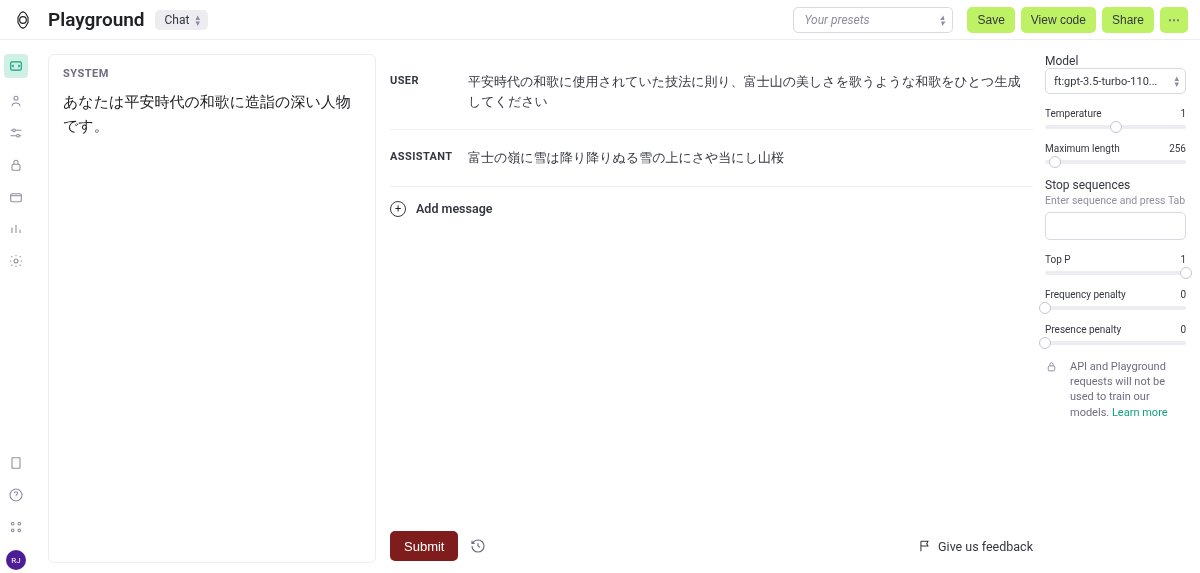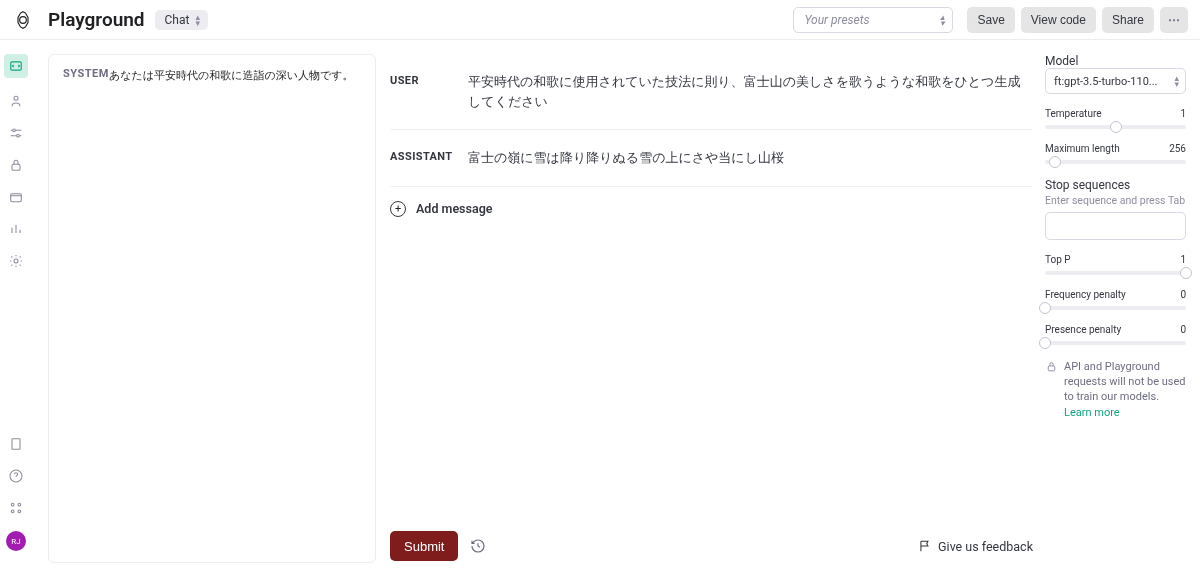--- a/index.html
+++ b/index.html
@@ -6,34 +6,34 @@
     body { font-family: -apple-system, BlinkMacSystemFont, "Segoe UI", Roboto, Helvetica, Arial, sans-serif; font-size: 13px; color: #202123; background: #fff; width: 1200px; height: 573px; overflow: hidden; }
     
     .top-bar { height: 40px; display: flex; align-items: center; padding: 8px 12px; border-bottom: 1px solid #ececf1; }
     .logo { width: 22px; height: 22px; display: flex; align-items: center; justify-content: center; margin-right: 14px; }
     .title { font-size: 19px; font-weight: 600; margin-right: 10px; }
     .mode-chip { background: #ececf1; border-radius: 5px; padding: 3px 8px 3px 10px; font-size: 12px; display: inline-flex; align-items: center; gap: 6px; color: #353740; cursor: pointer; }
     .updown { font-size: 9px; color: #8e8ea0; line-height: 6px; display: flex; flex-direction: column; }
     .spacer { flex: 1; }
     .preset-select { width: 160px; height: 26px; border: 1px solid #d9d9e3; border-radius: 5px; padding: 0 22px 0 10px; color: #8e8ea0; font-size: 12px; display: flex; align-items: center; position: relative; margin-right: 8px; cursor: pointer; font-style: italic; }
     .preset-select .updown { position: absolute; right: 8px; }
-    .top-btn { height: 26px; padding: 0 10px; background: #e5e5e5; border: none; border-radius: 5px; font-size: 12px; color: #353740; margin-left: 6px; cursor: pointer; display: inline-flex; align-items: center; }
+    .top-btn { height: 26px; padding: 0 10px; background: #bef264; border: none; border-radius: 5px; font-size: 12px; color: #353740; margin-left: 6px; cursor: pointer; display: inline-flex; align-items: center; }
     .top-btn.icon-only { width: 28px; padding: 0; justify-content: center; font-weight: bold; color: #6e6e80; }
 
     .body-row { display: flex; height: 533px; }
     .sidebar { width: 32px; display: flex; flex-direction: column; align-items: center; padding-top: 14px; gap: 14px; }
     .side-ico { width: 18px; height: 18px; color: #8e8ea0; display: flex; align-items: center; justify-content: center; cursor: pointer; }
     .side-ico.active { background: #d0f0e6; border-radius: 4px; width: 24px; height: 24px; color: #10a37f; }
     .sidebar-spacer { flex: 1; }
-    .avatar { width: 20px; height: 20px; border-radius: 50%; background: #a21caf; color: #fff; font-size: 8px; display: flex; align-items: center; justify-content: center; margin-bottom: 22px; cursor: pointer; }
+    .avatar { width: 20px; height: 20px; border-radius: 50%; background: #4c1d95; color: #fff; font-size: 8px; display: flex; align-items: center; justify-content: center; margin-bottom: 3px; cursor: pointer; }
 
     .main { flex: 1; display: flex; padding: 14px 12px 10px 16px; gap: 14px; }
-    .system-panel { width: 328px; border: 1px solid #ececf1; border-radius: 6px; padding: 12px 14px; display: flex; flex-direction: row; }
+    .system-panel { width: 328px; border: 1px solid #ececf1; border-radius: 6px; padding: 12px 14px; display: flex; flex-direction: column; }
     .system-label { font-size: 11px; font-weight: 700; letter-spacing: 0.5px; color: #6e6e80; margin-bottom: 10px; }
-    .system-text { font-size: 11px; color: #202123; line-height: 1.6; }
+    .system-text { font-size: 15px; color: #202123; line-height: 1.6; }
 
     .chat-col { flex: 1; display: flex; flex-direction: column; }
     .msg-row { display: flex; padding: 18px 10px 18px 0; border-bottom: 1px solid #f1f1f4; }
     .role-label { width: 78px; font-size: 11px; font-weight: 700; letter-spacing: 0.4px; color: #353740; padding-top: 2px; flex-shrink: 0; }
     .msg-body { flex: 1; font-size: 13px; color: #353740; line-height: 1.5; }
     .add-row { display: flex; align-items: center; padding: 14px 0; gap: 10px; cursor: pointer; }
     .plus-circle { width: 16px; height: 16px; border: 1.5px solid #353740; border-radius: 50%; display: flex; align-items: center; justify-content: center; font-size: 11px; line-height: 1; }
     .add-label { font-size: 12.5px; font-weight: 600; color: #353740; }
     .chat-spacer { flex: 1; }
     .chat-footer { display: flex; align-items: center; gap: 12px; padding-bottom: 2px; }
@@ -45,21 +45,21 @@
     .rp-field { margin-bottom: 14px; }
     .rp-toprow { display: flex; justify-content: space-between; align-items: center; margin-bottom: 4px; font-size: 10px; }
     .rp-label { color: #353740; }
     .rp-val { color: #353740; }
     .rp-help { font-size: 10.5px; color: #8e8ea0; margin-top: 2px; line-height: 1.3; }
     .model-select { width: 100%; height: 26px; border: 1px solid #d9d9e3; border-radius: 5px; padding: 0 20px 0 8px; font-size: 11px; color: #353740; display: flex; align-items: center; position: relative; margin-top: 0; cursor: pointer; overflow: hidden; white-space: nowrap; }
     .model-select .updown { position: absolute; right: 6px; }
     .slider { position: relative; height: 4px; background: #ececf1; border-radius: 2px; margin-top: 6px; }
     .slider .thumb { position: absolute; top: -4px; width: 12px; height: 12px; border: 1.5px solid #c5c5d2; background: #fff; border-radius: 50%; margin-left: -6px; cursor: pointer; }
     .seq-input { width: 100%; height: 28px; border: 1px solid #d9d9e3; border-radius: 5px; margin-top: 4px; }
-    .notice { display: flex; gap: 6px; font-size: 11px; color: #6e6e80; line-height: 1.4; margin-top: 6px; }
+    .notice { display: flex; gap: 12px; font-size: 11px; color: #6e6e80; line-height: 1.4; margin-top: 6px; }
     .notice .link { color: #10a37f; cursor: pointer; }
     svg { display: block; }
   </style>
 </head>
 <body>
 
 <div class="top-bar">
   <div class="logo">
     <svg width="20" height="20" viewBox="0 0 24 24" fill="none" stroke="#202123" stroke-width="1.4">
         <path d="M12 2l3 1.7 3 5.2v6.2l-3 5.2-3 1.7-3-1.7-3-5.2V8.9l3-5.2L12 2z"></path>

